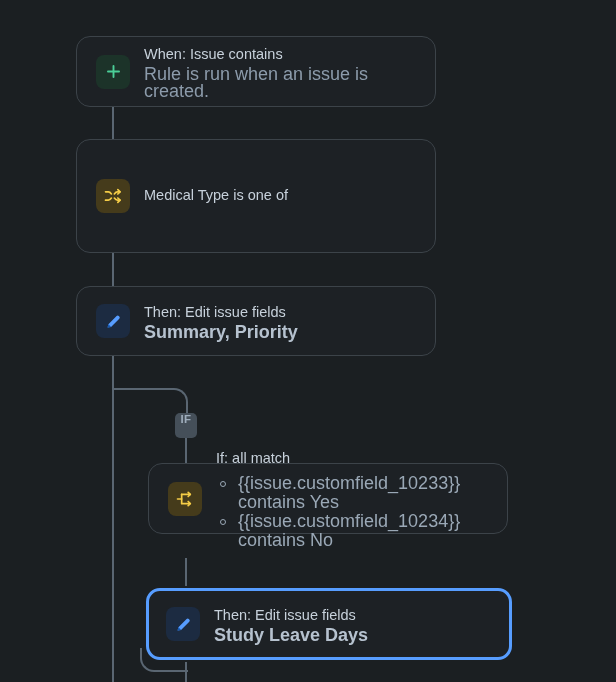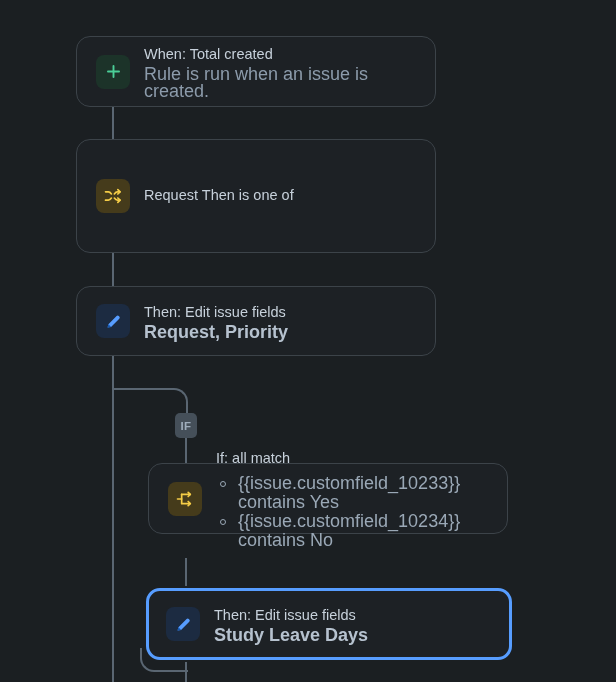--- a/index.html
+++ b/index.html
@@ -51,21 +51,21 @@
     top: 413px;
     width: 22px;
     height: 25px;
     background: #454f59;
     border-radius: 5px;
     color: #9fadbc;
     font-size: 11.5px;
     font-weight: 600;
     letter-spacing: .4px;
     display: flex;
-    align-items: center;
+    align-items: flex-start;
     justify-content: center;
     z-index: 5;
   }
 
   
   .card {
     position: absolute;
     background: #1d2125;
     border: 1px solid #3c4349;
     border-radius: 14px;
@@ -167,51 +167,51 @@
     <span>IF</span>
   </div>
 
   <div class="card" style="left:76px; top:36px; width:360px; height:71px;">
     <div class="card-icon icon-green">
       <svg width="19" height="19" viewBox="0 0 24 24" aria-hidden="true">
         <path d="M12 5v14M5 12h14" stroke="#4bce97" stroke-width="2.4" stroke-linecap="round" fill="none"></path>
       </svg>
     </div>
     <div class="card-body">
-      <div class="card-title">When: Total created</div>
+      <div class="card-title">When: Issue contains</div>
       <div class="card-sub">Rule is run when an issue is created.</div>
     </div>
   </div>
 
   <div class="card" style="left:76px; top:139px; width:360px; height:114px;">
     <div class="card-icon icon-yellow">
       <svg width="20" height="20" viewBox="0 0 24 24" aria-hidden="true" fill="none" stroke="#f5cd47" stroke-width="2" stroke-linecap="round" stroke-linejoin="round">
         <path d="M3 7h3.5c1.6 0 2.5 1 3.6 2.5"></path>
         <path d="M3 17h3.5c1.6 0 2.5-1 3.6-2.5"></path>
         <path d="M13.6 9.5C14.7 8 15.6 7 17.2 7H20"></path>
         <path d="M13.6 14.5c1.1 1.5 2 2.5 3.6 2.5H20"></path>
         <path d="M17.8 4.4 20.6 7l-2.8 2.6"></path>
         <path d="M17.8 14.4 20.6 17l-2.8 2.6"></path>
       </svg>
     </div>
     <div class="card-body" style="width:262px;">
-      <div class="card-title">Request Then is one of</div>
+      <div class="card-title">Medical Type is one of</div>
     </div>
   </div>
 
   <div class="card" style="left:76px; top:286px; width:360px; height:70px;">
     <div class="card-icon icon-blue">
       <svg width="19" height="19" viewBox="0 0 24 24" aria-hidden="true">
         <path d="M4.5 19.5l1.1-4.1L15.9 5.1a2 2 0 0 1 2.8 0l.6.6a2 2 0 0 1 0 2.8L8.9 18.9l-4.4.6z" fill="#579dff"></path>
         <path d="M4.5 19.5l1.1-4.1 1.6 1.7 1.7 1.8-4.4.6z" fill="#1558b0"></path>
       </svg>
     </div>
     <div class="card-body">
       <div class="card-title">Then: Edit issue fields</div>
-      <div class="card-sub strong">Request, Priority</div>
+      <div class="card-sub strong">Summary, Priority</div>
     </div>
   </div>
 
   <div class="card" style="left:148px; top:463px; width:360px; height:71px;">
     <div class="card-icon icon-yellow">
       <svg width="20" height="20" viewBox="0 0 24 24" aria-hidden="true" fill="none" stroke="#f5cd47" stroke-width="2" stroke-linecap="round" stroke-linejoin="round">
         <path d="M3 12h5"></path>
         <path d="M8 6.5v11"></path>
         <path d="M8 6.5h10"></path>
         <path d="M8 17.5h10"></path>

